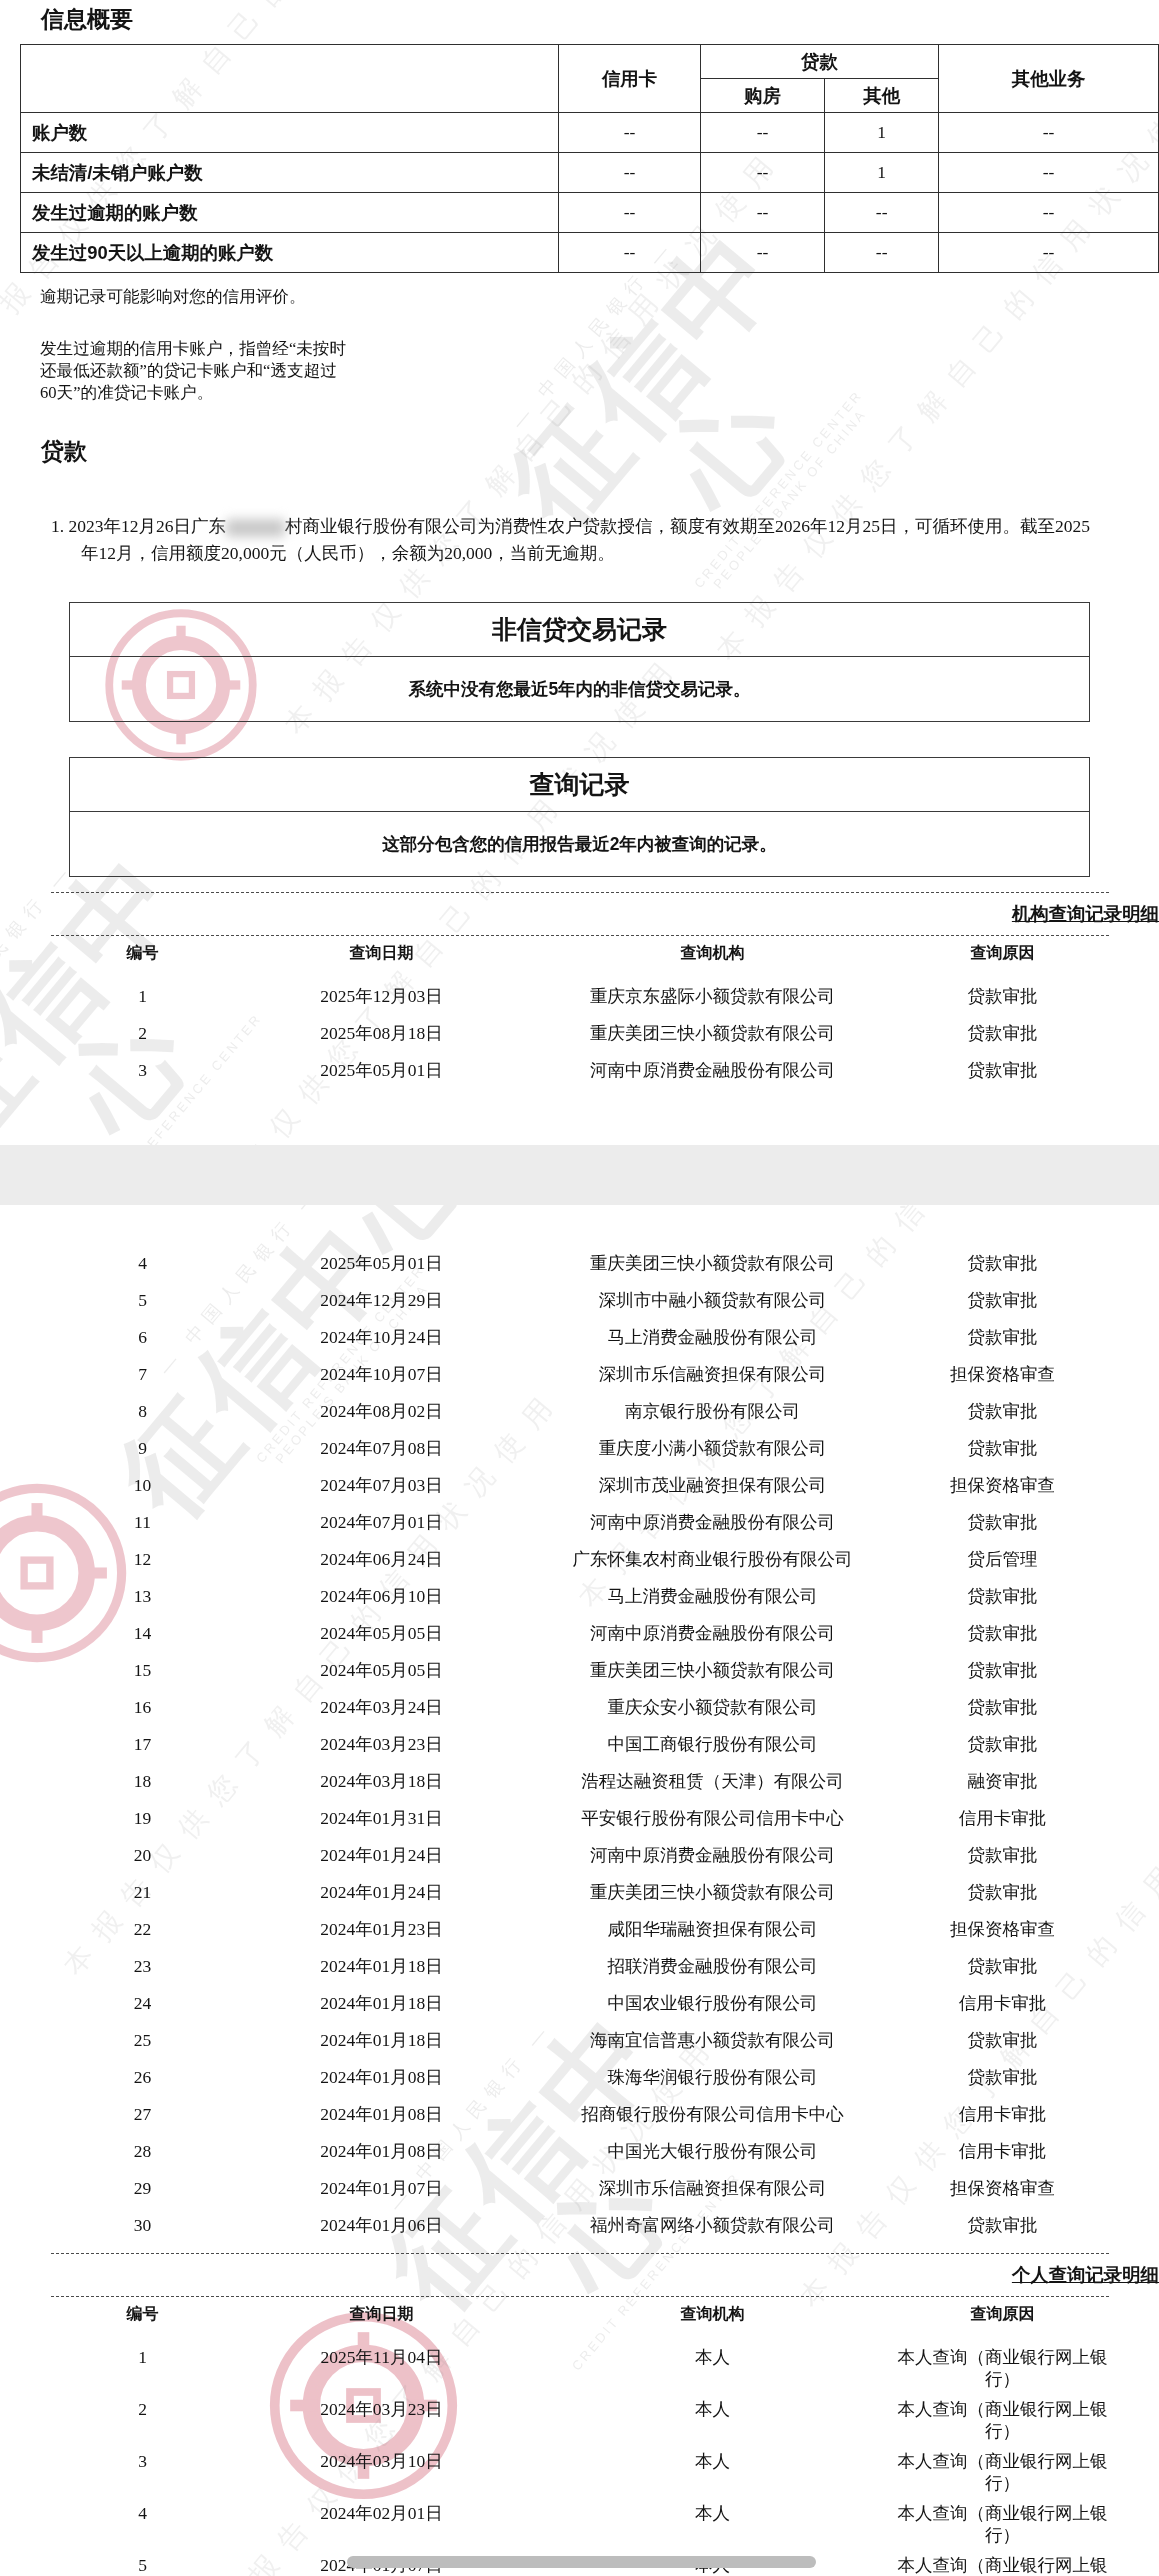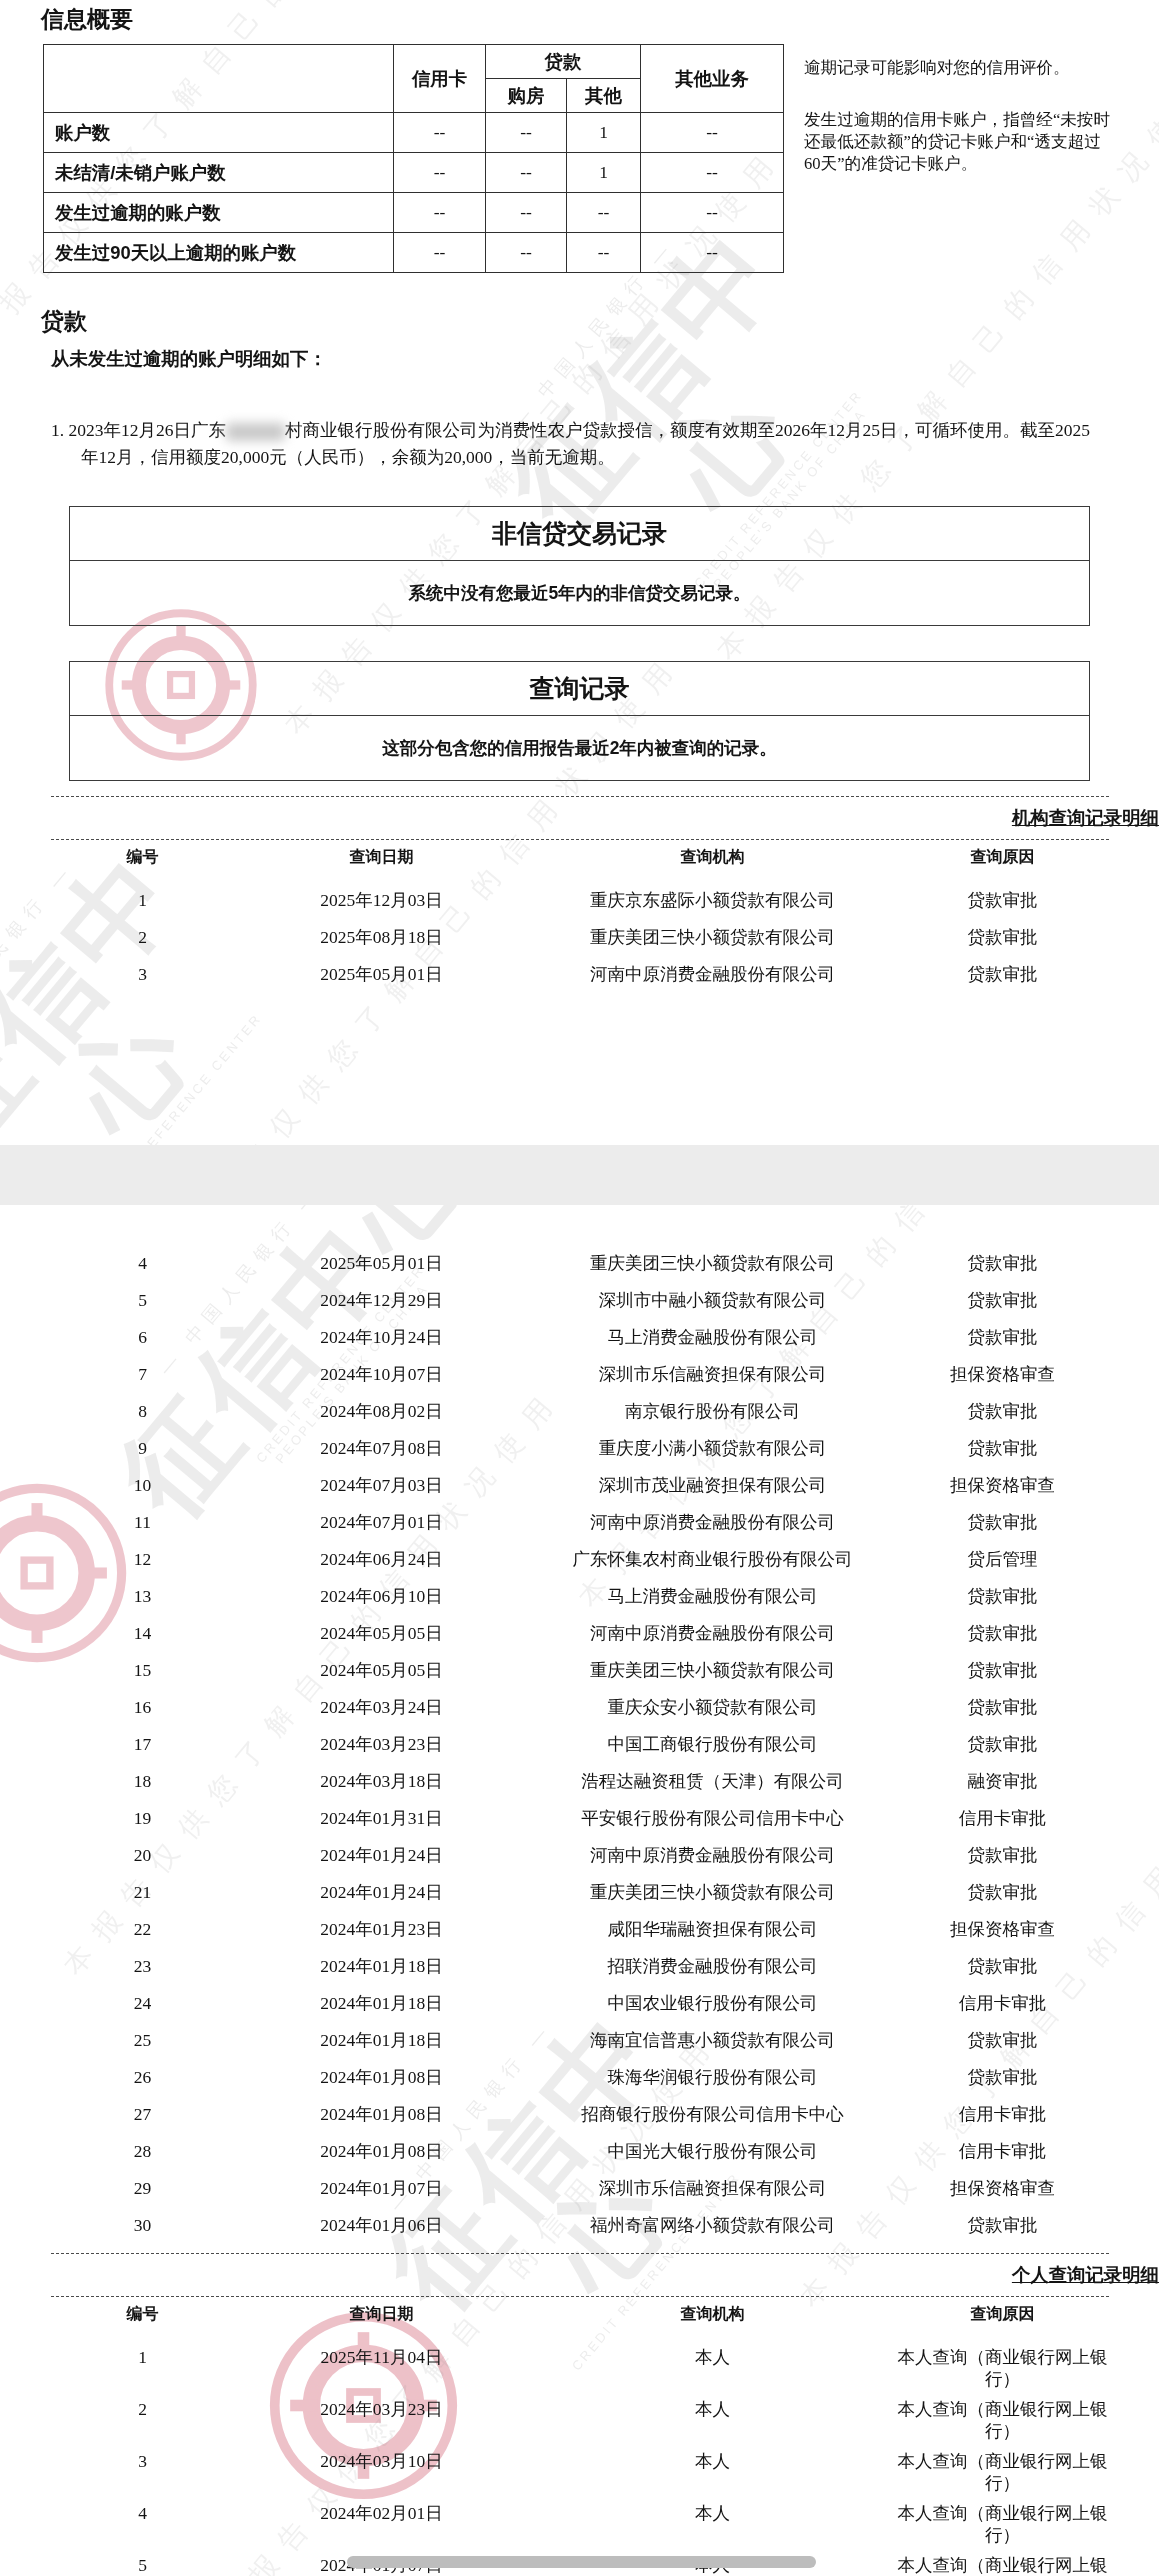--- a/index.html
+++ b/index.html
@@ -24,21 +24,21 @@
   .wm-logo .big { font-size:109px; font-weight:bold; letter-spacing:5.5px; line-height:1.02; }
   .wm-logo .en { font-size:13px; letter-spacing:2.8px; }
   .wm-seal { color:#c9455c; opacity:.30; }
   .wm-seal svg { width:100%; height:100%; display:block; }
 
   
   .h-title { font-family:"Liberation Sans", sans-serif; font-weight:bold;
     font-size:23px; margin:3.7px 0 9.2px 41px; }
 
   
-  .summary-wrap { display:flex; margin-left:43px; }
+  .summary-wrap { display:flex; margin-left:20px;flex-direction:column; }
   table.summary { border-collapse:collapse; table-layout:fixed; }
   table.summary th, table.summary td { border:1.8px solid #2f2f2f; padding:0; }
   table.summary th { font-family:"Liberation Sans", sans-serif; font-size:18.4px; text-align:center; }
   table.summary td { font-size:17.5px; text-align:center; }
   table.summary .rl { font-family:"Liberation Sans", sans-serif; font-size:18.4px;
     text-align:left; padding-left:11px; font-weight:bold; }
   table.summary tr.tier { height:34px; }
   table.summary tbody tr { height:40px; }
   .notes { width:309px; margin-left:20px; font-size:16.6px; line-height:1.3; }
   .notes p { margin:0; }
@@ -171,21 +171,20 @@
             </tr>
           </tbody>
       </table>
       <div class="notes">
         <p class="note-1">逾期记录可能影响对您的信用评价。</p>
         <p class="note-3">发生过逾期的信用卡账户，指曾经“未按时还最低还款额”的贷记卡账户和“透支超过60天”的准贷记卡账户。</p>
       </div>
     </div>
 
     <div class="h-title loan-title">贷款</div>
-    <div class="loan-sub">从未发生过逾期的账户明细如下：</div>
     <p class="loan-item"><span>1.</span> <span>2023年12月26日广东</span><span class="blur-redact"></span><span>村商业银行股份有限公司为消费性农户贷款授信，额度有效期至2026年12月25日，可循环使用。截至2025年12月，信用额度20,000元（人民币），余额为20,000，当前无逾期。</span></p>
 
     <div class="notice-box">
       <div class="bt">非信贷交易记录</div>
       <div class="bb">系统中没有您最近5年内的非信贷交易记录。</div>
     </div>
     <div class="notice-box">
       <div class="bt">查询记录</div>
       <div class="bb">这部分包含您的信用报告最近2年内被查询的记录。</div>
     </div>

